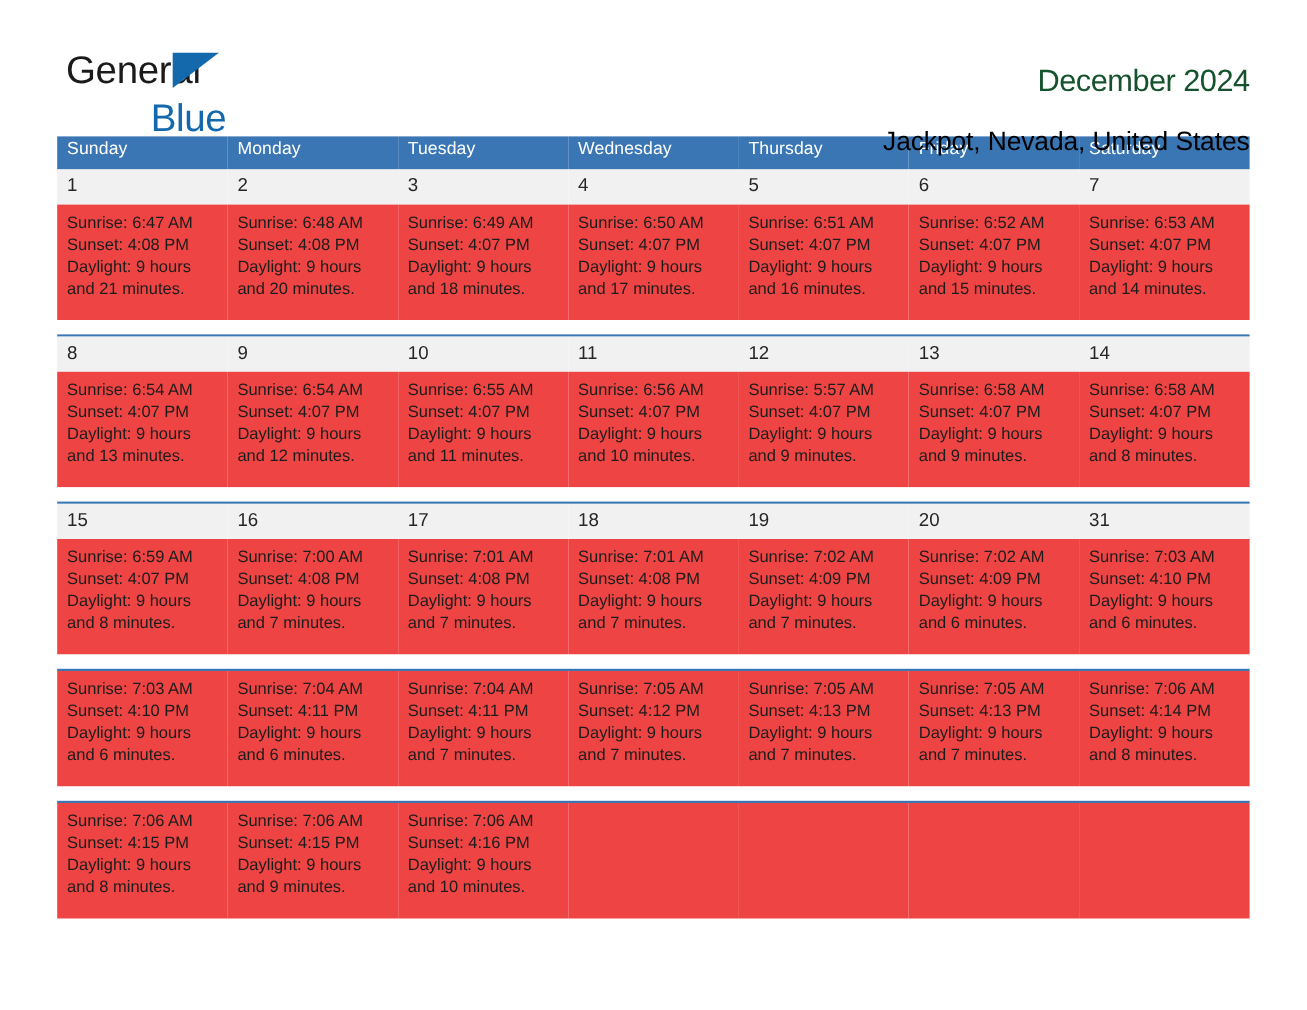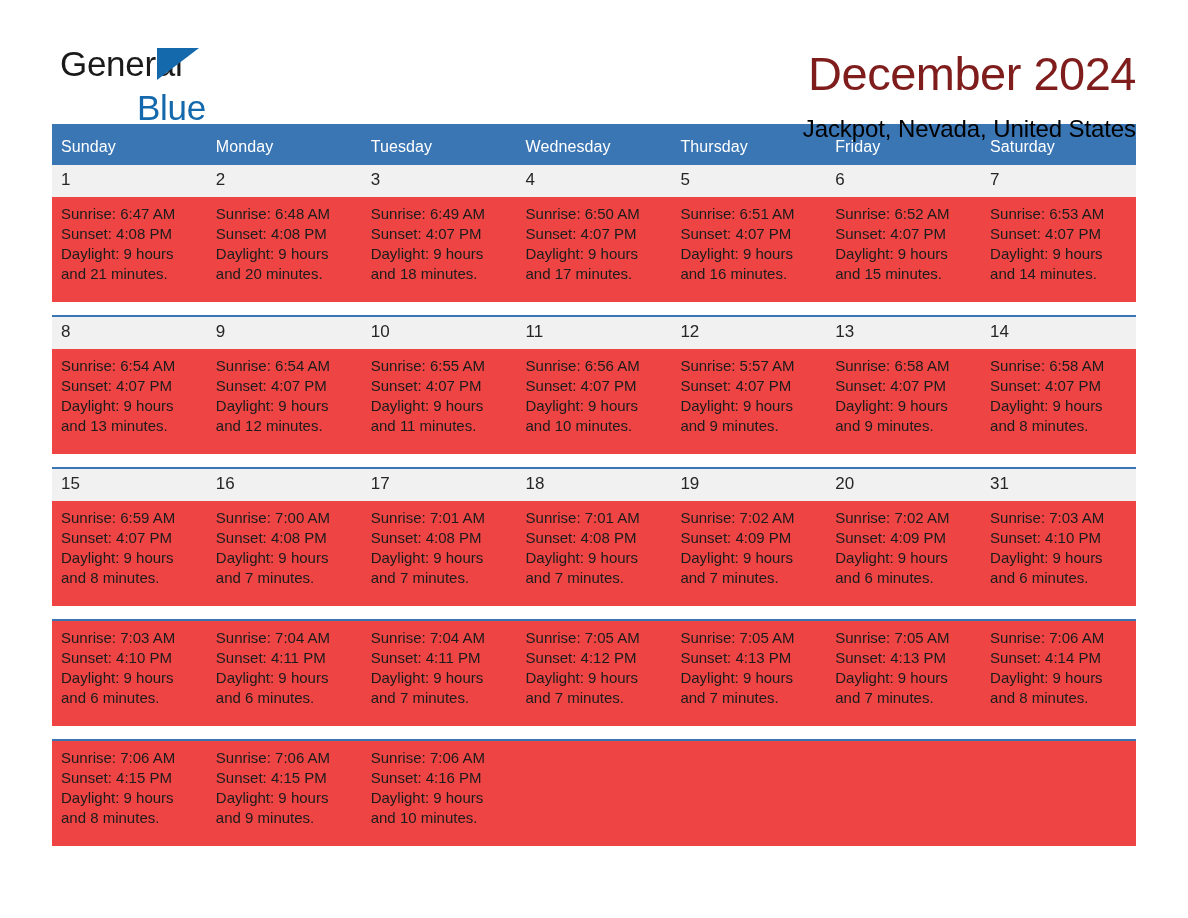--- a/index.html
+++ b/index.html
@@ -61,24 +61,24 @@
     font-size: 35px;
     line-height: 35px;
     color: #1469ad;
     letter-spacing: -0.3px;
     font-weight: 400;
   }
   .title-block {
     text-align: right;
   }
   .cal-title {
-    font-size: 47px;
+    font-size: 28px;
     line-height: 52px;
     font-weight: 400;
-    color: #7f1d1d;
+    color: #14532d;
     margin: 0;
     letter-spacing: -0.5px;
   }
   .cal-subtitle {
     font-size: 24px;
     line-height: 30px;
     font-weight: 400;
     color: #000000;
     margin: 14px 0 0 0;
     text-align: right;
@@ -93,21 +93,21 @@
     table-layout: fixed;
   }
   .calendar col { width: 154.85px; }
 
   .dow-row th {
     background: #3a76b4;
     color: #ffffff;
     font-size: 16px;
     font-weight: 400;
     text-align: left;
-    padding: 12px 0 8px 9px;
+    padding: 1px 0 8px 9px;
     height: 21px;
     letter-spacing: 0.1px;
   }
 
   .spacer-row td {
     height: 13px;
     padding: 0;
     background: #ffffff;
   }
   .rule-row td {

